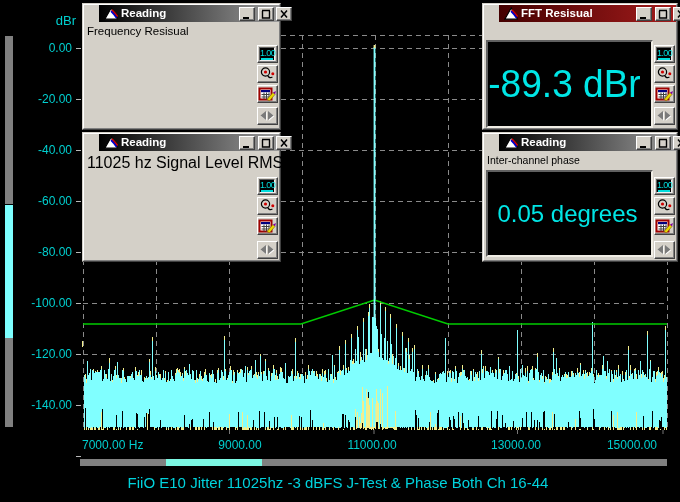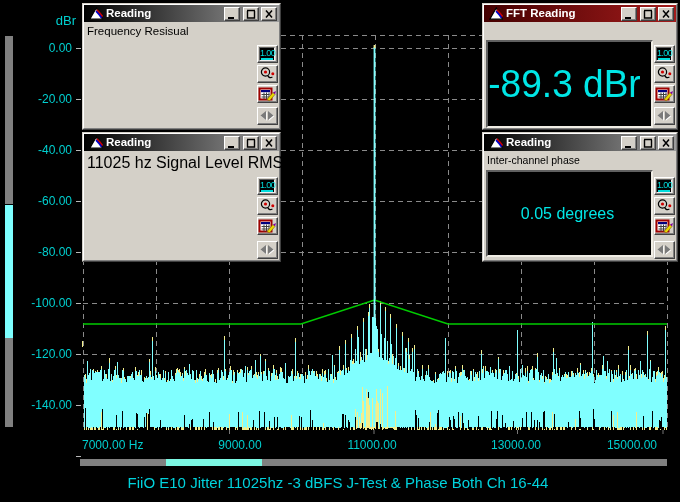--- a/index.html
+++ b/index.html
@@ -1,21 +1,21 @@
 <!DOCTYPE html>
 <html><head>
 <meta charset="utf-8">
 <style>
   html,body{margin:0;padding:0;background:#000;width:680px;height:502px;overflow:hidden;}
   body{font-family:"Liberation Sans",sans-serif;position:relative;}
   .abs{position:absolute;}
   
   .win{position:absolute;background:#d4d0c8;border:1px solid;border-color:#d4d0c8 #404040 #404040 #d4d0c8;}
   .win-in{position:absolute;inset:0;border:1px solid;border-color:#fff #808080 #808080 #fff;}
-  .tb{position:absolute;left:1px;right:1px;top:1px;height:17px;background:linear-gradient(to right,#000,#9c9c9c);}
+  .tb{position:absolute;left:16px;right:1px;top:1px;height:17px;background:linear-gradient(to right,#000,#9c9c9c);}
   .tb.act{background:linear-gradient(to right,#440000,#a31c1c);}
   .tb .ttl{position:absolute;left:22px;top:2px;color:#fff;font-size:11.5px;font-weight:bold;white-space:nowrap;}
   .cbtn{position:absolute;top:2px;width:14px;height:12px;background:#d4d0c8;border:1px solid;border-color:#fff #404040 #404040 #fff;box-shadow:inset -1px -1px 0 #808080;}
   .lbl{position:absolute;left:4px;top:21px;color:#000;font-size:11.5px;white-space:nowrap;}
   .disp{position:absolute;left:3px;top:36px;background:#000;border:2px solid;border-color:#606060 #f0ede5 #f0ede5 #606060;display:flex;align-items:center;justify-content:center;}
   .disp span{color:#00e6e6;white-space:nowrap;}
   .cbtn svg,.sbtn svg{display:block}
   .sbtn{position:absolute;width:19px;height:16px;background:#d4d0c8;border:1px solid;border-color:#fff #404040 #404040 #fff;box-shadow:inset -1px -1px 0 #808080;}
   
   .grayv{position:absolute;background:#808080;}
@@ -155,21 +155,21 @@
     </div>
 </div>
 <div class="win" style="left:482px;top:3px;width:194px;height:125px">
 <div class="win-in"></div>
 <div class="tb act">
       <svg class="abs" style="left:5px;top:2px" width="14" height="13" viewBox="0 0 14 13">
 <polygon points="0.8,12.2 7.2,1 13.6,12.2" fill="#fff" stroke="#000" stroke-width="1.2"></polygon>
 <path d="M7.8,2.8 Q10.8,5.6 13.6,9.6" stroke="#cc0000" stroke-width="1.7" fill="none"></path>
 <path d="M7.0,4.2 Q9.9,7.0 12.5,10.9" stroke="#0000cc" stroke-width="1.7" fill="none"></path>
 </svg>
-      <span class="ttl">FFT Reading</span>
+      <span class="ttl">FFT Resisual</span>
       <div class="cbtn" style="left:137px">
         <svg width="14" height="12" viewBox="0 0 14 12">
           <rect x="3" y="9" width="6" height="2" fill="#000"></rect>
         </svg>
       </div>
 <div class="cbtn" style="left:156px">
         <svg width="14" height="12" viewBox="0 0 14 12">
           <path d="M3 2.5h8M3.5 3v7h7V3" stroke="#000" fill="none" stroke-width="1.4"></path>
         </svg>
       </div>
@@ -292,21 +292,21 @@
         </svg>
       </div>
 <div class="cbtn" style="left:174px">
         <svg width="14" height="12" viewBox="0 0 14 12">
           <path d="M4 2.5l6 7M10 2.5l-6 7" stroke="#000" stroke-width="1.5"></path>
         </svg>
       </div>
     </div>
 <div class="lbl" style="font-size:10.5px">Inter-channel phase</div>
 <div class="disp" style="top:37px;width:163px;height:83px">
-      <span style="font-size:16px;transform:scaleX(1);padding-right:4px">0.05 degrees</span>
+      <span style="font-size:24px;transform:scaleX(1);padding-right:4px">0.05 degrees</span>
     </div>
 <div class="sbtn" style="left:171px;top:44px">
 <div class="abs" style="left:1px;top:1px;width:14px;height:12px;background:#000;border:1px solid;border-color:#606060 #eee #eee #606060">
 <span class="abs" style="left:0px;top:0px;color:#00dcdc;font-size:9px;letter-spacing:-0.6px">1.00</span>
 <div class="abs" style="left:1px;top:10px;width:12px;height:1.5px;background:#00dcdc"></div>
 </div>
     </div>
     <div class="sbtn" style="left:171px;top:64px">
       <svg width="19" height="16" viewBox="0 0 19 16">
 <circle cx="7.5" cy="6" r="4.1" fill="none" stroke="#000" stroke-width="1.2"></circle>

